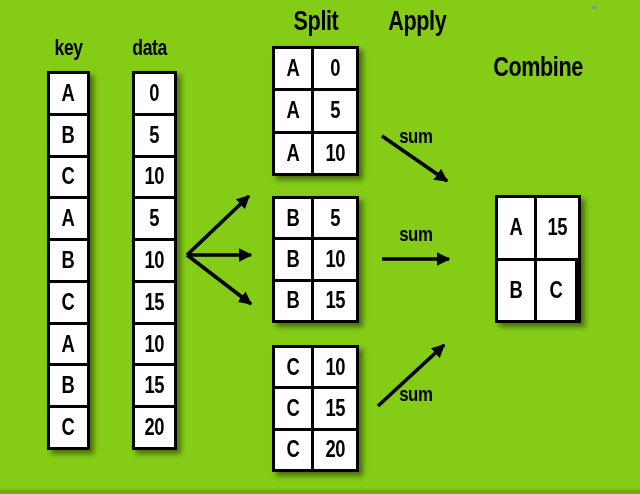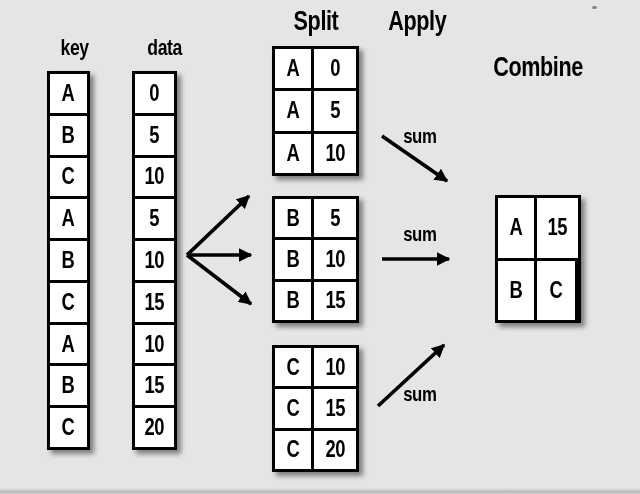--- a/index.html
+++ b/index.html
@@ -1,19 +1,19 @@
 <!DOCTYPE html>
 <html><head>
 <meta charset="utf-8">
 <style>
   html,body{margin:0;padding:0;background:#ffffff;}
   .canvas{
     position:relative;
     width:640px;height:494px;
-    background:#e5e5e5;
+    background:#84cc16;
     font-family:"Liberation Sans", sans-serif;
     color:#000;
     overflow:hidden;
   }
   
   .t{
     display:inline-block;
     font-weight:bold;
     transform:scaleX(0.8);
     letter-spacing:-0.5px;
@@ -27,21 +27,21 @@
   }
   .colhdr{
     position:absolute;
     text-align:center;
     font-size:22px;
     line-height:22px;
   }
   .sumlbl{
     position:absolute;
     width:50px;
-    text-align:right;
+    text-align:center;
     font-size:21px;
     line-height:21px;
   }
   
   .col{
     position:absolute;
     box-sizing:border-box;
     border:3px solid #000;
     background:#fff;
     box-shadow:4px 4px 5px rgba(0,0,0,0.45);
@@ -99,22 +99,22 @@
 </style>
 </head>
 <body>
 
 <div class="canvas">
 
   <div class="sechdr" style="left:276px;top:8px;width:80px;"><span class="t">Split</span></div>
   <div class="sechdr" style="left:374px;top:8px;width:80px;text-align:right;"><span class="t">Apply</span></div>
   <div class="sechdr" style="left:482px;top:8px;width:110px;margin-top:46px;"><span class="t">Combine</span></div>
 
-  <div class="colhdr" style="left:32px;top:37px;width:60px;text-align:right;"><span class="t">key</span></div>
-  <div class="colhdr" style="left:135px;top:37px;width:60px;"><span class="t">data</span></div>
+  <div class="colhdr" style="left:39px;top:37px;width:60px;"><span class="t">key</span></div>
+  <div class="colhdr" style="left:120px;top:37px;width:60px;"><span class="t">data</span></div>
 
   <div class="col" style="left:47px;top:71px;width:43px;height:379px;">
     <div class="cell">
         <span class="t">A</span>
       </div>
     <div class="cell">
         <span class="t">B</span>
       </div>
     <div class="cell">
         <span class="t">C</span>

